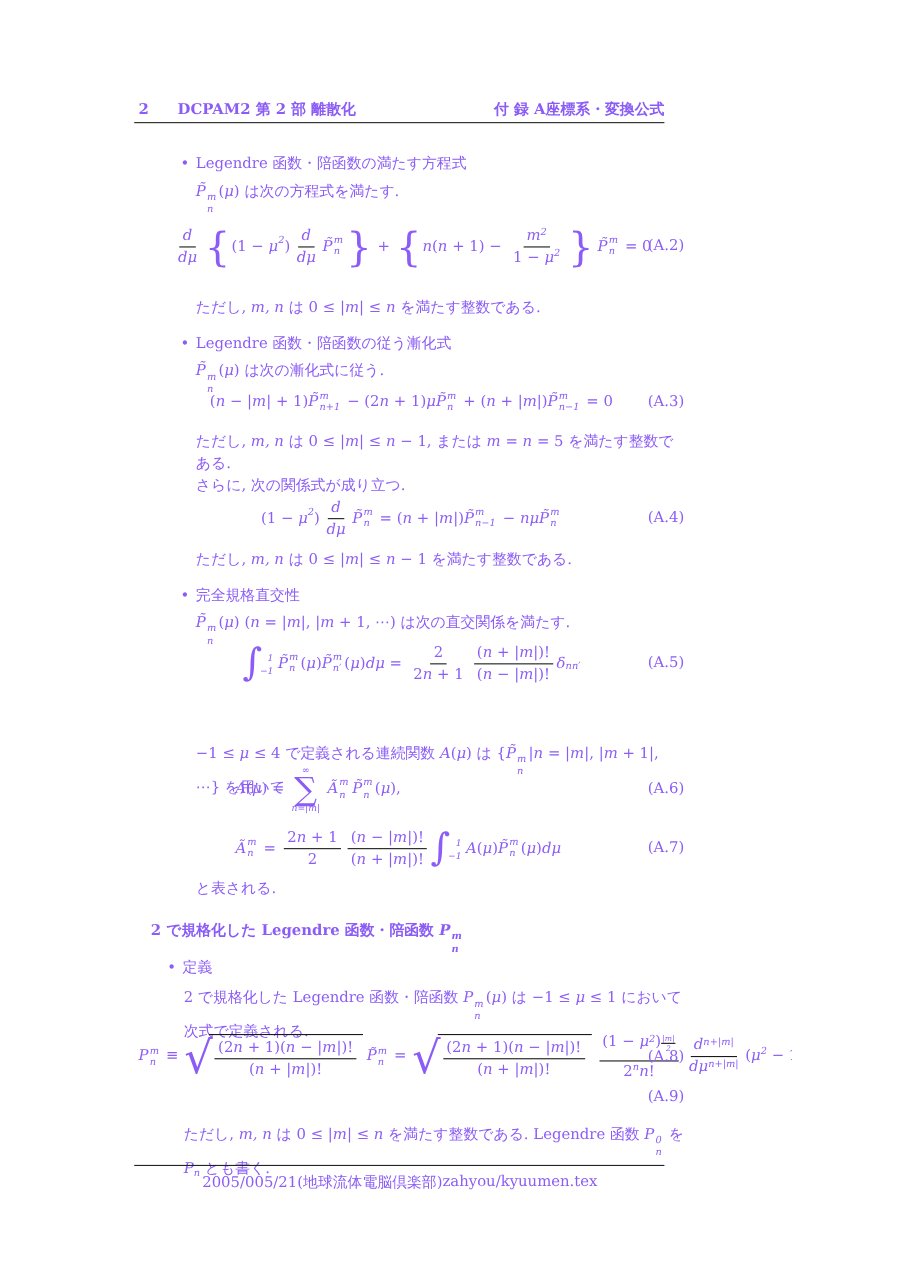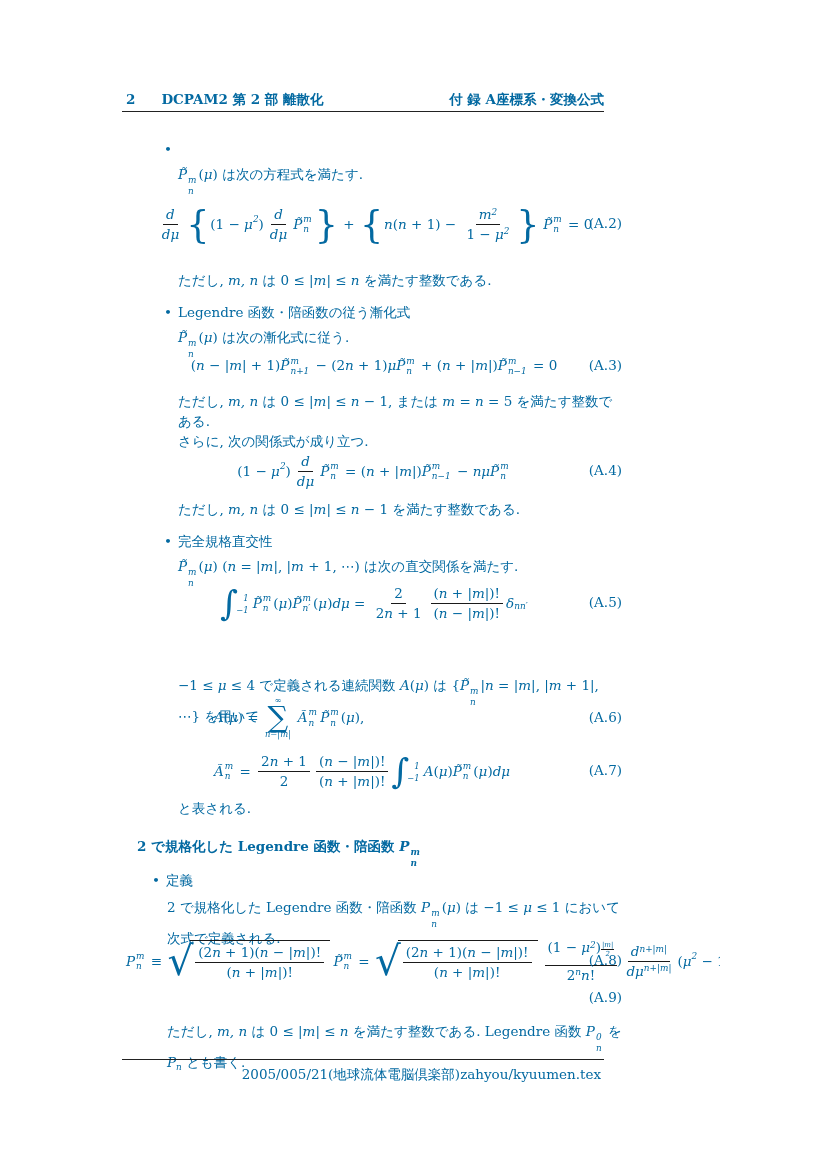--- a/index.html
+++ b/index.html
@@ -1,24 +1,24 @@
 <!DOCTYPE html>
 <html><head>
 <meta charset="utf-8">
 <style>
   html,body{margin:0;padding:0;background:#ffffff;}
   .page{position:relative;width:720px;height:1169px;background:#ffffff;overflow:hidden;
-        font-family:"DejaVu Serif","Liberation Serif",serif;font-size:13.5px;color:#0369a1;text-decoration:underline;}
+        font-family:"DejaVu Serif","Liberation Serif",serif;font-size:13.5px;color:#8b5cf6;text-decoration:underline;}
   
   .pagehead{position:absolute;top:91px;left:126px;right:116px;display:flex;justify-content:space-between;font-weight:bold;}
   .ph-num{margin-right:26px;}
   .ph-right-b{}
   .headrule{position:absolute;top:111px;left:122px;right:116px;border-top:1px solid #222;}
   .footrule{position:absolute;top:1059px;left:122px;right:116px;border-top:1px solid #222;}
-  .pagefoot{position:absolute;top:1066px;left:126px;right:119px;display:flex;justify-content:flex-end;}
+  .pagefoot{position:absolute;top:1066px;left:126px;right:119px;display:flex;justify-content:center;}
   
   .content{position:absolute;left:126px;right:98px;top:0;height:100%;}
   .blk{position:absolute;left:0;right:0;line-height:1.45;}
   .item{padding-left:52px;}
   .item .bullet{position:absolute;left:38px;top:0;}
   .lv2{padding-left:40px;}
   .lv2 .bullet{left:26px;}
   .ind1{padding-left:52px;}
   .ind2{padding-left:41px;}
   .sechead{padding-left:11px;font-weight:bold;}
@@ -66,20 +66,21 @@
   <div class="pagehead">
     <span class="ph-left"><b class="ph-num">2</b><b>DCPAM2 第 2 部 離散化</b></span>
     <span class="ph-right"><b>付 録 A</b><b class="ph-right-b">座標系・変換公式</b></span>
   </div>
   <div class="headrule"></div>
 
   <div class="content">
 
     <div class="blk item lv1" style="top:140px">
       <span class="bullet">•</span>
+      <span class="runs"><span class="up">Legendre 函数・陪函数の満たす方程式</span></span>
     </div>
     <div class="blk runs ind1" style="top:165px"><span class="it">P̃</span><span class="ss">
           <span class="s1">m</span>
           <span class="s2">n</span>
         </span><span class="up">(</span><span class="it">μ</span><span class="up">) は次の方程式を満たす.</span></div>
 
     <div class="blk eqrow" style="top:205px">
       <span class="eqbody"><span class="frac"><span class="fnum"><span class="it">d</span></span><span class="fden"><span class="it">dμ</span></span></span><span class="bigd">{</span><span class="up">(1 − </span><span class="it">μ</span><span class="sup">2</span><span class="up">)</span><span class="frac"><span class="fnum"><span class="it">d</span></span><span class="fden"><span class="it">dμ</span></span></span><span class="it">P̃</span><span class="ss"><span class="s1">m</span><span class="s2">n</span></span><span class="bigd">}</span><span class="up"> + </span><span class="bigd">{</span><span class="it">n</span><span class="up">(</span><span class="it">n</span><span class="up"> + 1) − </span><span class="frac"><span class="fnum"><span class="it">m</span><span class="sup">2</span></span><span class="fden"><span class="up">1 − </span><span class="it">μ</span><span class="sup">2</span></span></span><span class="bigd">}</span><span class="hsp" style="width: 0.2em;"></span><span class="it">P̃</span><span class="ss"><span class="s1">m</span><span class="s2">n</span></span><span class="up"> = 0</span></span>
       <span class="eqlabel">(A.2)</span>
     </div>

